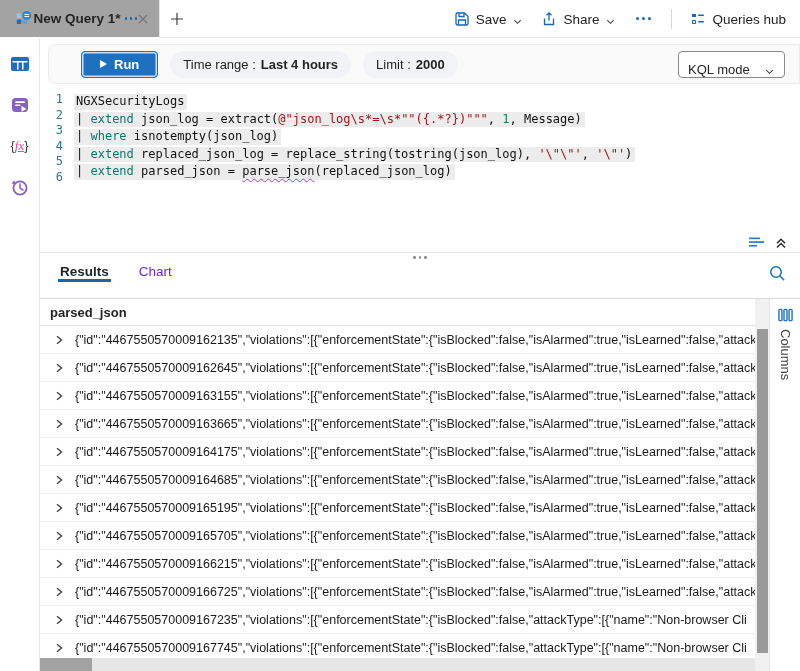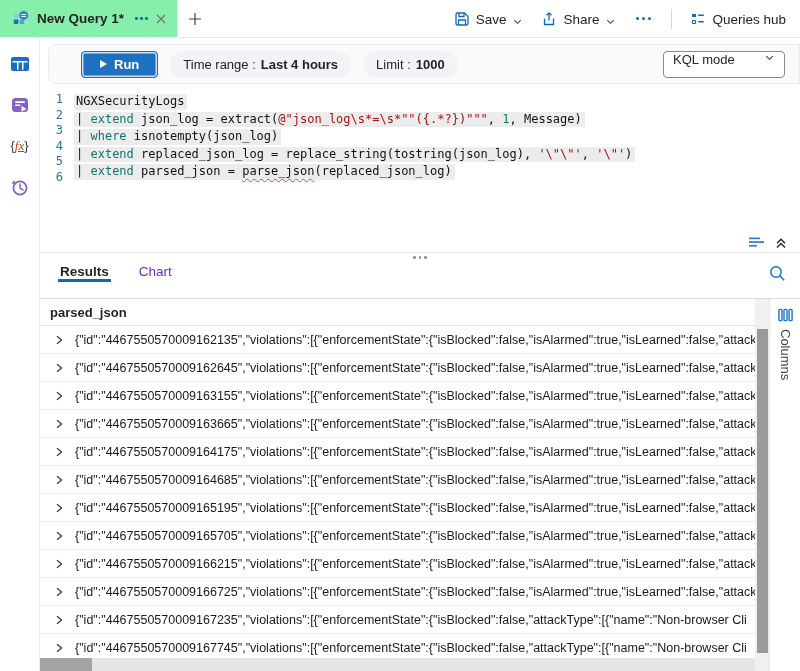--- a/index.html
+++ b/index.html
@@ -2,50 +2,50 @@
 <html><head>
 <meta charset="utf-8">
 <style>
   * { box-sizing: border-box; margin: 0; padding: 0; }
   html,body { background:#fff; }
   body { font-family: "Liberation Sans", sans-serif; color:#242424; }
   .app { width:800px; height:671px; display:flex; flex-direction:column; background:#fff; overflow:hidden; position:relative; }
 
   
   .tabbar { flex:0 0 38px; display:flex; align-items:stretch; border-bottom:1px solid #e6e6e6; background:#fff; }
-  .tab { display:flex; align-items:center; gap:7px; padding:0 10px 0 12px; background:#86efac; border-right:1px solid #e6e6e6; margin-bottom:-1px; border-bottom:1px solid #fff; min-width:160px; }
+  .tab { display:flex; align-items:center; padding:0 10px 0 12px; background:#a3a3a3; border-right:1px solid #e6e6e6; margin-bottom:-1px; border-bottom:1px solid #fff; min-width:160px;justify-content:flex-end; }
   .tab-label { font-size:13.5px; font-weight:700; color:#242424; white-space:nowrap; }
   .tab-dots { display:flex; gap:2.5px; margin-left:4px; cursor:pointer; }
   .tab-dots i { width:2.5px; height:2.5px; border-radius:50%; background:#1267b4; display:block; }
   .icon-btn { display:flex; align-items:center; justify-content:center; cursor:pointer; background:none; border:none; }
   .newtab { width:34px; display:flex; align-items:center; justify-content:center; }
   .tabbar-spacer { flex:1; }
   .top-actions { display:flex; align-items:center; gap:18px; padding-right:14px; }
   .action { display:flex; align-items:flex-end; gap:6px; font-size:13.5px; color:#242424; cursor:pointer; }
   .action-dots { display:flex; gap:3px; cursor:pointer; padding:0 2px; }
   .action-dots i { width:3px; height:3px; border-radius:50%; background:#1267b4; display:block; }
   .vdivider { width:1px; height:20px; background:#d6d6d6; }
 
   
   .main { flex:1; display:flex; min-height:0; }
   .sidebar { flex:0 0 40px; border-right:1px solid #ebebeb; display:flex; flex-direction:column; align-items:center; padding-top:14px; gap:17px; }
   .side-item { width:24px; height:24px; display:flex; align-items:center; justify-content:center; cursor:pointer; }
   .fx-glyph { font-size:13px; color:#3b3b3b; white-space:nowrap; }
-  .fx-glyph em { color:#c2410c; font-family:"Liberation Serif", serif; font-style:italic;text-decoration:underline; }
+  .fx-glyph em { color:#ec4899; font-family:"Liberation Serif", serif; font-style:italic;text-decoration:underline; }
 
   .content { flex:1; min-width:0; display:flex; flex-direction:column; }
 
   
   .query-card { margin:6px 0 0 8px; flex:0 0 40px; background:#fafafa; border:1px solid #ececec; border-radius:8px 0 0 8px; display:flex; align-items:center; gap:12px; padding:0 14px 0 10px; }
   .run-btn { margin-left:22px; display:flex; align-items:center; gap:7px; background:#1e70c1; color:#fff; border:1px solid #1d6fc3; box-shadow: inset 0 0 0 1.5px #cfe0f5; border-radius:4px; height:27px; padding:0 18px; font-size:13px; font-weight:600; cursor:pointer; font-family:inherit; }
   .run-tri { width:0; height:0; border-left:7px solid #fff; border-top:4.5px solid transparent; border-bottom:4.5px solid transparent; }
   .pill { display:flex; align-items:center; gap:5px; background:#f1f3f7; border-radius:14px; height:27px; padding:0 13px; font-size:13px; color:#242424; cursor:pointer; white-space:nowrap; }
   .pill b { font-weight:700; }
   .toolbar-spacer { flex:1; }
-  .mode-select { display:flex; align-items:flex-start; justify-content:space-between; gap:10px; width:122px; height:27px; background:#fff; border:1px solid #8a8a8a; border-radius:4px; padding:0 9px; font-size:13px; cursor:pointer; }
+  .mode-select { display:flex; align-items:flex-end; justify-content:space-between; gap:10px; width:107px; height:27px; background:#fff; border:1px solid #8a8a8a; border-radius:4px; padding:0 9px; font-size:13px; cursor:pointer; }
 
   
   .editor { flex:0 0 150px; display:flex; padding-top:8px; background:#fff; overflow:hidden; }
   .gutter { flex:0 0 32px; text-align:right; padding-right:9px; }
   .ln { font-family:"DejaVu Sans Mono", monospace; font-size:12px; line-height:15.5px; color:#237893; }
   .code { flex:1; min-width:0; padding-left:2px; white-space:nowrap; overflow:hidden; }
   .code-line { line-height:15.5px; }
   .line-text { display:inline-block; background:#ececec; padding:0 3px 0 2px; font-family:"DejaVu Sans Mono", monospace; font-size:12px; color:#111; }
   .tk-kw { color:#0f766e; }
   .tk-str { color:#a31515; }
@@ -201,21 +201,21 @@
         <button class="run-btn">
           <span class="run-tri"></span>
           <span>Run</span>
         </button>
         <div class="pill">
           <span>Time range :</span>
           <b>Last 4 hours</b>
         </div>
         <div class="pill">
           <span>Limit :</span>
-          <b>1000</b>
+          <b>2000</b>
         </div>
         <div class="toolbar-spacer"></div>
         <div class="mode-select">
           <span>KQL mode</span>
           <svg width="11" height="11" viewBox="0 0 12 12" fill="none" stroke="#424242" stroke-width="1.2">
               <path d="M2.5 4.5 6 8l3.5-3.5"></path>
             </svg>
         </div>
       </div>
 

